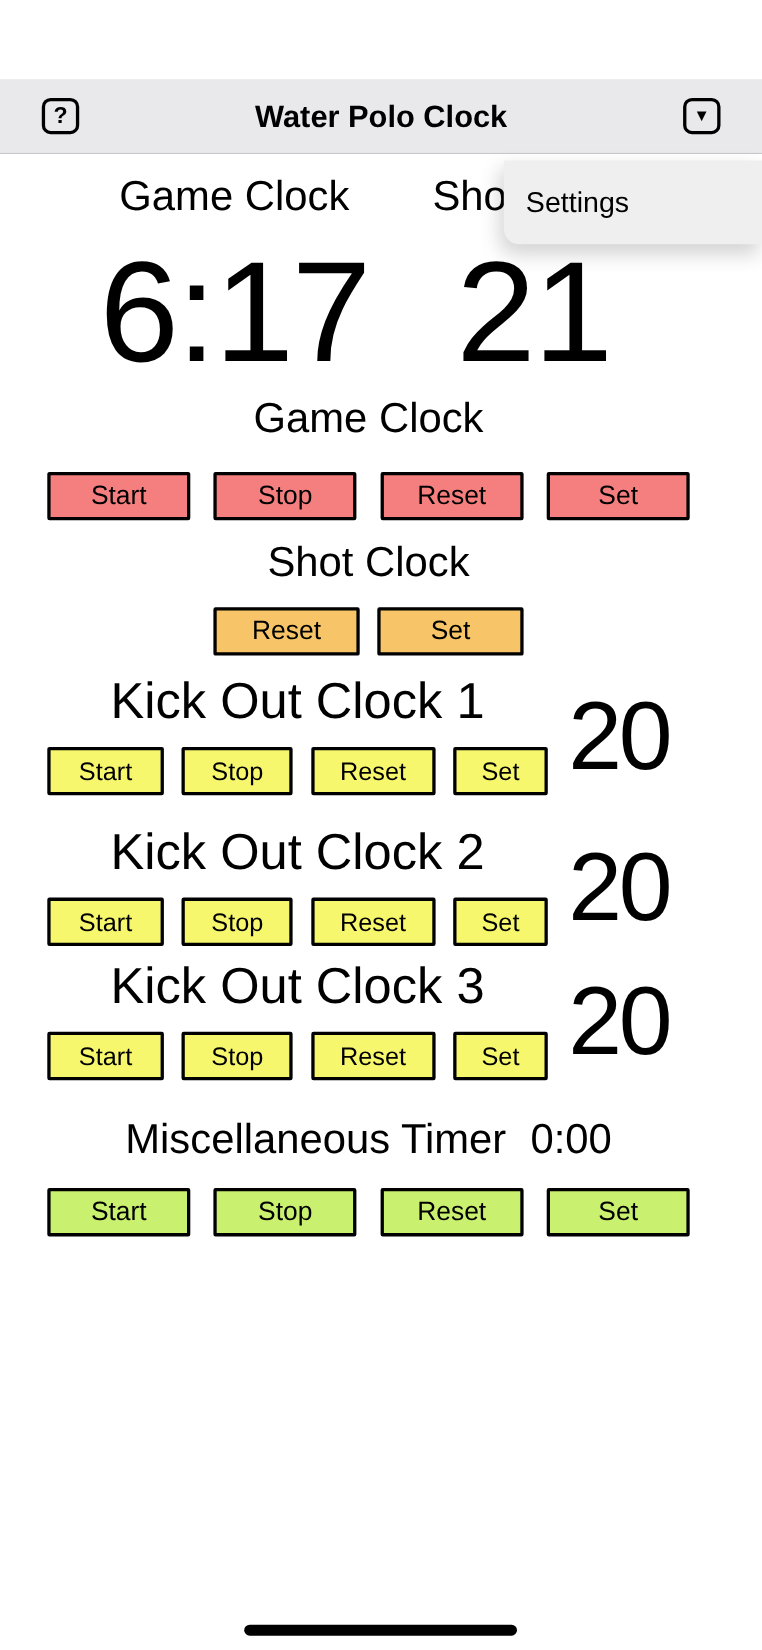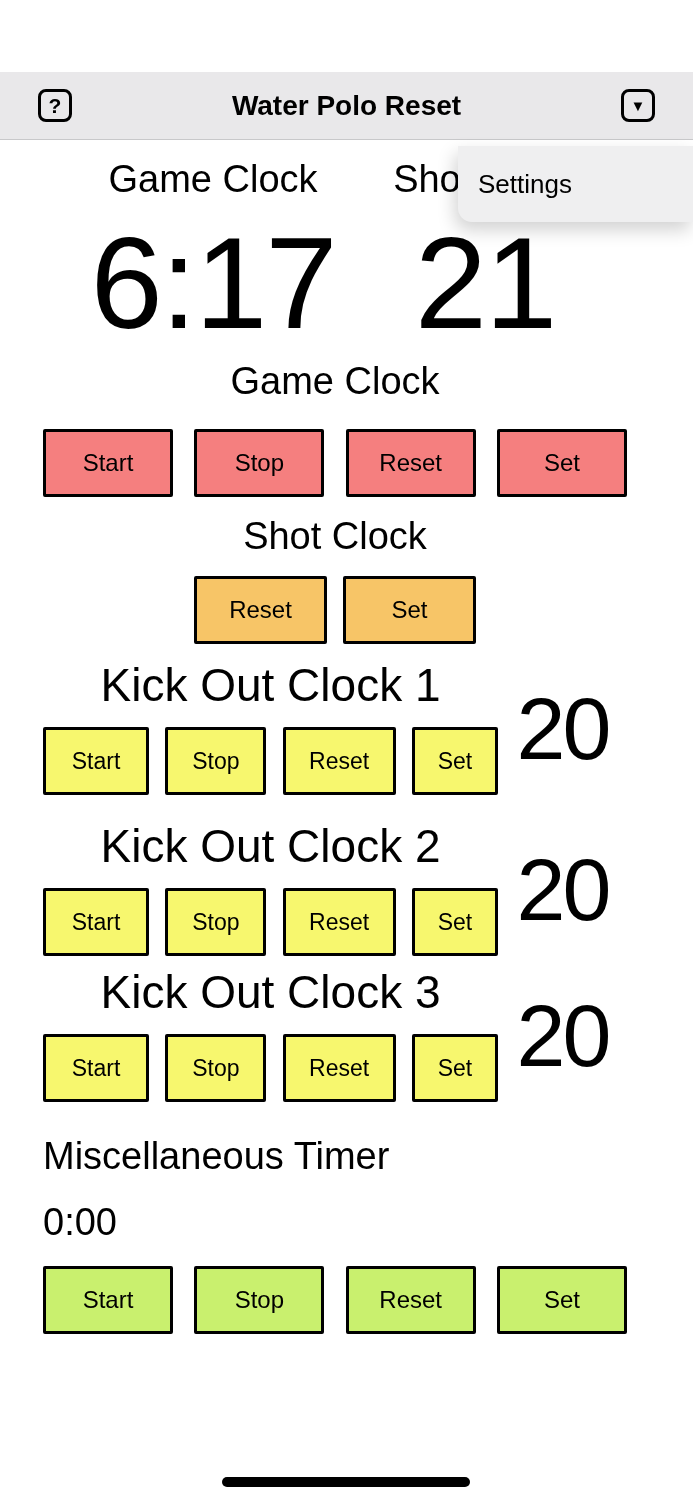--- a/index.html
+++ b/index.html
@@ -48,58 +48,58 @@
   .colA { width:340px; text-align:center; }
   .colB { flex:1; text-align:center; padding-right:40px; }
   .clock-labels { margin-top:26px; }
   .clock-labels .lbl { font-size:38px; line-height:44px; font-weight:400; }
   .clock-digits { margin-top:25px; font-size:130px; line-height:115px; letter-spacing:-2px; }
 
   h2.section-title { font-size:38px; line-height:44px; font-weight:400; text-align:center; }
   .t-game { margin-top:18px; }
   .t-shot { margin-top:17px; }
 
-  .btn { height:68px; border:3px solid #000; border-radius:2px; display:flex; align-items:center;
+  .btn { height:44px; border:3px solid #000; border-radius:2px; display:flex; align-items:center;
          justify-content:center; font-size:24px; cursor:pointer;text-align:right; }
   .row4 { display:flex; justify-content:space-between; margin-top:26px; }
   .w130 { width:130px; }
   .c-red    { background:#f57f7f; }
   .c-orange { background:#f7c567; }
   .c-yellow { background:#f7f76e; }
   .c-green  { background:#c9f06e; }
   .row-shot { display:flex; justify-content:center; gap:16px; margin-top:18px; }
   .w133 { width:133px; }
 
   .kick-section { display:flex; }
   .k1 { margin-top:19px; } .k2 { margin-top:29px; } .k3 { margin-top:14px; }
   .kick-left { width:455px; }
   .kick-left h3 { font-size:46px; line-height:44px; font-weight:400; text-align:center; }
   .kick-row { display:flex; justify-content:space-between; margin-top:20px; }
   .kick-row .btn { font-size:23px; }
   .kw1 { width:106px; } .kw2 { width:101px; } .kw3 { width:113px; } .kw4 { width:86px; }
   .kick-value { flex:1; display:flex; align-items:center; justify-content:center;
                 font-size:88px; letter-spacing:-3px; }
 
-  .misc-header { display:flex; justify-content:center; align-items:flex-start; gap:22px; margin-top:32px;flex-direction:column; }
+  .misc-header { display:flex; justify-content:center; align-items:flex-end; gap:22px; margin-top:32px; }
   .misc-header .mh { font-size:38px; line-height:44px; font-weight:400; }
 
   .home-indicator { position:absolute; left:222px; top:1477px; width:248px; height:10px;
                     background:#000; border-radius:5px; cursor:grab; }
 </style>
 </head>
 <body>
 
 <div class="screen">
 
 
   <div class="nav-bar">
     <div class="nav-btn nav-help">
       <span>?</span>
     </div>
-    <div class="nav-title">Water Polo Reset</div>
+    <div class="nav-title">Water Polo Clock</div>
     <div class="nav-btn">
       <span class="nav-menu-glyph">▼</span>
     </div>
   </div>
 
   <div class="dropdown">
     <div class="dropdown-item">Settings</div>
   </div>
 
   <div class="content">

